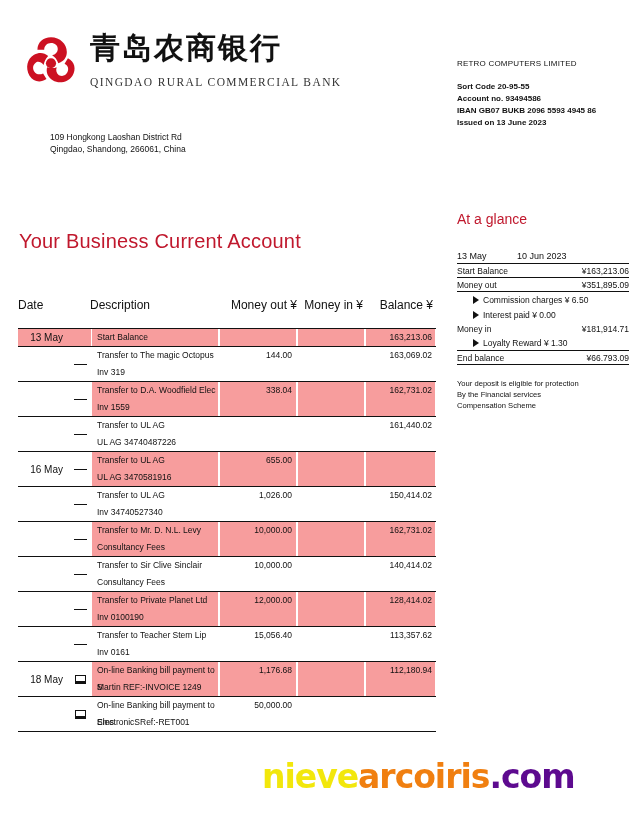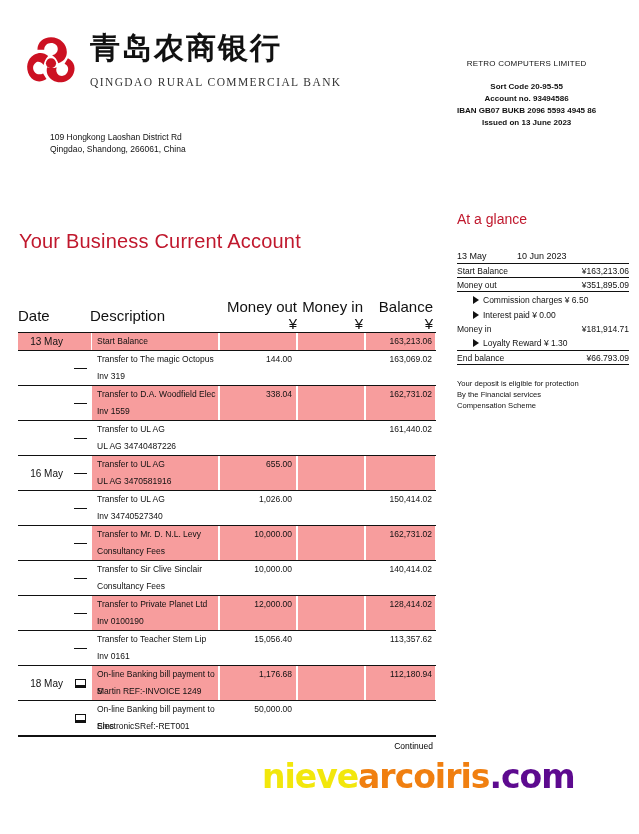--- a/index.html
+++ b/index.html
@@ -28,39 +28,39 @@
     margin-top:13px;white-space:nowrap;
   }
 
   .bank-address{
     position:absolute;left:50px;top:131px;
     font-size:8.5px;line-height:1.45;color:#111;
   }
 
   .acct-block{
     position:absolute;left:457px;top:58px;
-    font-size:8px;line-height:1.5;color:#111;text-align:center;
+    font-size:8px;line-height:1.5;color:#111;
   }
   .acct-name{margin-bottom:11px;letter-spacing:.2px;}
   .acct-line{white-space:nowrap;font-weight:bold;}
 
   
   .stmt-title{
     position:absolute;left:19px;top:230px;
     font-size:20px;color:#c0182d;letter-spacing:.2px;
   }
 
   
   .tx{
     position:absolute;left:18px;top:298px;width:418px;
   }
   .tx-head{
-    display:flex;align-items:center;
-    font-size:15px;color:#111;
-    padding-bottom:0;
+    display:flex;align-items:flex-end;
+    font-size:12px;color:#111;
+    padding-bottom:16px;
     border-bottom:1.6px solid #111;
   }
   .c-date{width:45px;flex:0 0 45px;}
   .c-mark{width:22px;flex:0 0 22px;}
   .c-desc{flex:1 1 auto;}
   .c-out{width:72px;flex:0 0 72px;text-align:right;padding-right:4px;}
   .c-in{width:62px;flex:0 0 62px;text-align:right;padding-right:4px;}
   .c-bal{width:66px;flex:0 0 66px;text-align:right;padding-right:3px;}
 
   .tx-head .c-desc{padding-left:5px;}
@@ -430,28 +430,20 @@
             <div class="l1 amt"></div>
             <div class="l2"></div>
           </div>
           <div class="c-bal seg">
             <div class="l1 amt"></div>
             <div class="l2"></div>
           </div>
         </div>
       </div>
 
-    <div class="tx-foot">
-      <div class="c-date"></div>
-      <div class="c-mark"></div>
-      <div class="c-desc"></div>
-      <div class="c-out"></div>
-      <div class="c-in"></div>
-      <div class="c-bal">Continued</div>
-    </div>
   </div>
 
   <div class="glance">
     <div class="glance-title">At a glance</div>
 
     <div class="g-table">
       <div class="g-dates">
         <span class="d1">13 May</span>
         <span>10 Jun 2023</span>
       </div>

